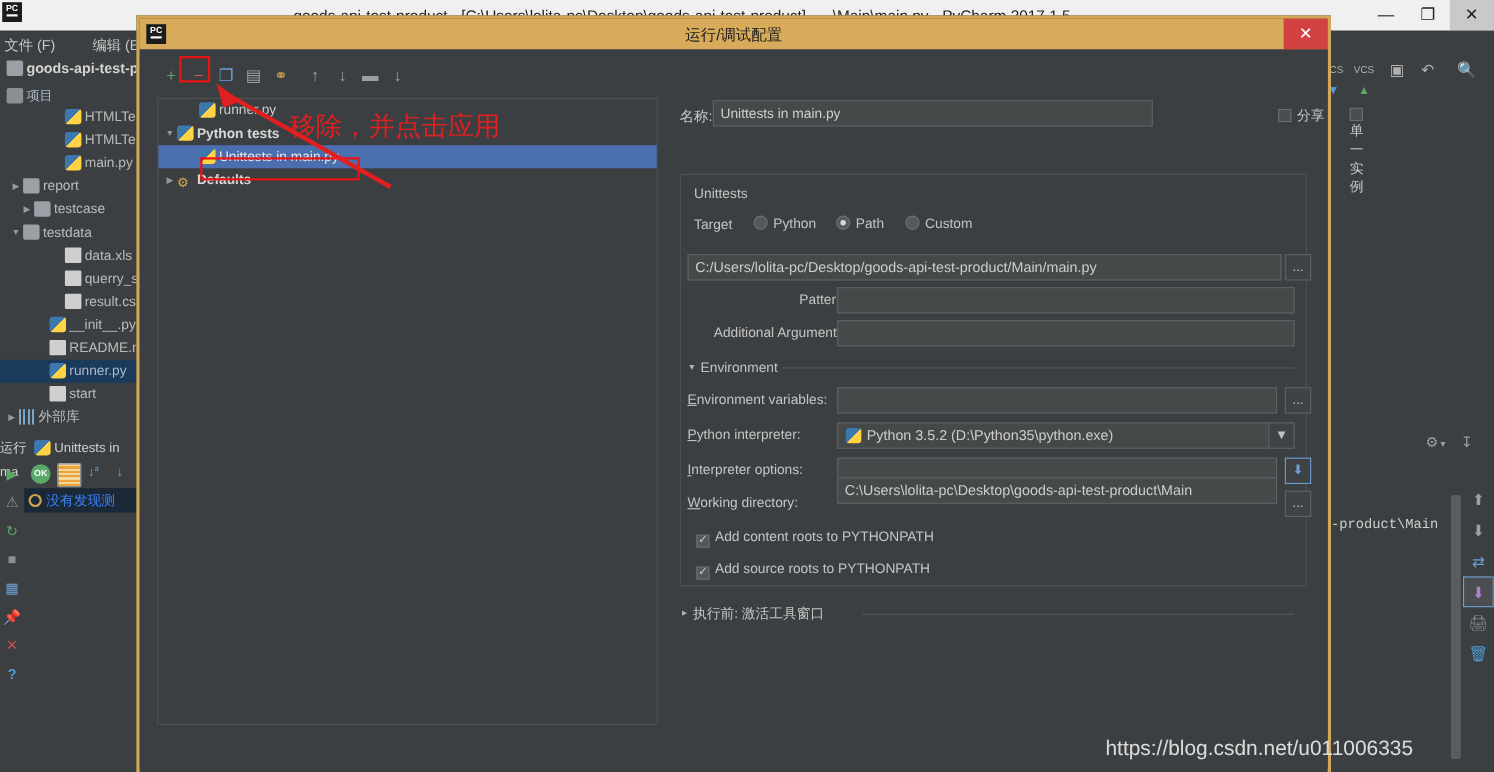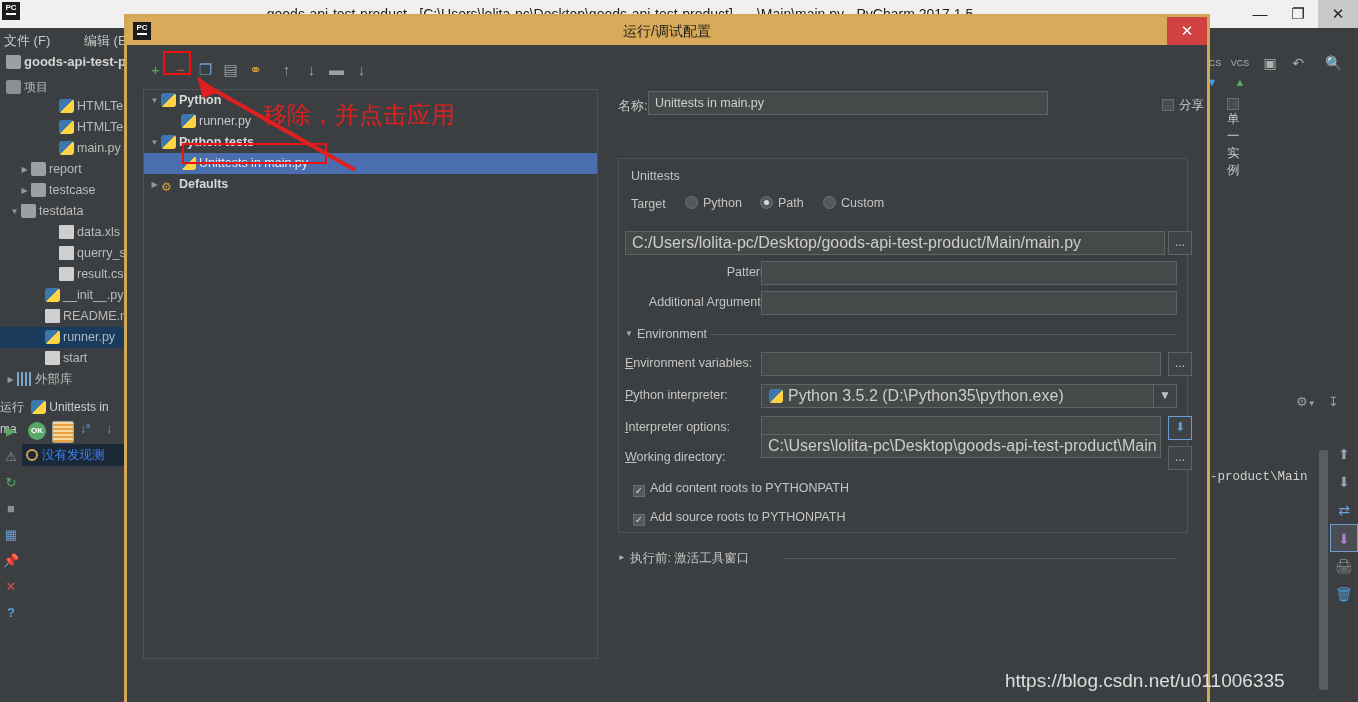--- a/index.html
+++ b/index.html
@@ -83,21 +83,21 @@
 
   #tabs{left:491px;top:88px;width:570px;height:26px;}
   .tab{top:0;height:26px;line-height:26px;padding:0 12px;font-size:12.5px;color:#c8c8c8;
        border:1px solid transparent;box-sizing:border-box;}
   .tab.active{background:#4b5363;border-color:#5a6172;border-bottom-color:#4b5363;color:#e0e0e0;}
 
   #panel{left:491px;top:113px;width:570px;height:375px;border:1px solid #4e5254;box-sizing:border-box;background:#3c3f41;}
   .flabel{font-size:12.5px;color:#c4c4c4;white-space:nowrap;}
   .mn{text-decoration:underline;}
   .field{background:#45494a;border:1px solid #5e6364;box-sizing:border-box;color:#cdcdcd;
-         font-size:16px;line-height:22px;padding:0 6px;height:24px;white-space:nowrap;overflow:hidden;}
+         font-size:13px;line-height:22px;padding:0 6px;height:24px;white-space:nowrap;overflow:hidden;}
   .btn-dots{background:#3f4345;border:1px solid #5e6364;box-sizing:border-box;height:24px;width:24px;
             line-height:20px;text-align:center;color:#c0c0c0;font-size:12px;}
   .radio{display:inline-block;width:13px;height:13px;border-radius:50%;background:#55595b;
          border:1px solid #6d7173;box-sizing:border-box;vertical-align:-2px;margin-right:5px;position:relative;}
   .radio.on::after{content:"";position:absolute;left:3px;top:3px;width:5px;height:5px;border-radius:50%;background:#d8d8d8;}
   .sep-line{height:1px;background:#55595b;}
   .tri{display:inline-block;font-size:8px;color:#b0b0b0;vertical-align:2px;margin-right:4px;}
 
   #before-launch{left:491px;top:505px;width:570px;height:18px;font-size:12.5px;color:#c4c4c4;}
 
@@ -135,21 +135,21 @@
   <span class="ticon fold-ico"></span><span>goods-api-test-p</span>
 </div>
 <div class="abs" id="proj-tabrow" style="left:6px;top:76px;">
   <span class="ticon" style="background:#8a8f93;border-radius:2px;"></span><span>项目</span>
 </div>
 
 <div class="abs" id="proj-tree">
     <div class="tnode" style="padding-left: 46px;"><span class="tarrow"></span><span class="ticon py-ico"></span><span>HTMLTe</span></div>
     <div class="tnode" style="padding-left: 46px;"><span class="tarrow"></span><span class="ticon py-ico"></span><span>HTMLTe</span></div>
     <div class="tnode" style="padding-left: 46px;"><span class="tarrow"></span><span class="ticon py-ico"></span><span>main.py</span></div>
-    <div class="tnode" style="padding-left: 18px;"><span class="tarrow">▶</span><span class="ticon fold-ico"></span><span>report</span></div>
+    <div class="tnode" style="padding-left: 8px;"><span class="tarrow">▶</span><span class="ticon fold-ico"></span><span>report</span></div>
     <div class="tnode" style="padding-left: 18px;"><span class="tarrow">▶</span><span class="ticon fold-ico"></span><span>testcase</span></div>
     <div class="tnode" style="padding-left: 8px;"><span class="tarrow">▼</span><span class="ticon fold-ico"></span><span>testdata</span></div>
     <div class="tnode" style="padding-left: 46px;"><span class="tarrow"></span><span class="ticon q-ico"></span><span>data.xls</span></div>
     <div class="tnode" style="padding-left: 46px;"><span class="tarrow"></span><span class="ticon q-ico"></span><span>querry_s</span></div>
     <div class="tnode" style="padding-left: 46px;"><span class="tarrow"></span><span class="ticon file-ico"></span><span>result.cs</span></div>
     <div class="tnode" style="padding-left: 32px;"><span class="tarrow"></span><span class="ticon py-ico"></span><span>__init__.py</span></div>
     <div class="tnode" style="padding-left: 32px;"><span class="tarrow"></span><span class="ticon file-ico"></span><span>README.m</span></div>
     <div class="tnode sel" style="padding-left: 32px;"><span class="tarrow"></span><span class="ticon py-ico"></span><span>runner.py</span></div>
     <div class="tnode" style="padding-left: 32px;"><span class="tarrow"></span><span class="ticon file-ico"></span><span>start</span></div>
     <div class="tnode" style="padding-left: 4px;"><span class="tarrow">▶</span><span class="ticon lib-ico"></span><span>外部库</span></div>
@@ -218,21 +218,20 @@
         <div class="abs tbtn" style="left: 50px; color: rgb(108, 159, 212);">❐</div>
         <div class="abs tbtn" style="left: 75px; color: rgb(154, 160, 166);">▤</div>
         <div class="abs tbtn" style="left: 100px; color: rgb(208, 164, 76);">⚭</div>
         <div class="abs tbtn" style="left: 131px; color: rgb(154, 160, 166);">↑</div>
         <div class="abs tbtn" style="left: 156px; color: rgb(154, 160, 166);">↓</div>
         <div class="abs tbtn" style="left: 181px; color: rgb(154, 160, 166);">▬</div>
         <div class="abs tbtn" style="left: 206px; color: rgb(154, 160, 166);">↓</div>
       </div>
 
     <div class="abs" id="cfg-tree">
-        <div class="ctn bold" style="padding-left: 4px;"><span class="tarrow">▼</span><span class="ticon py-ico"></span><span>Python</span></div>
         <div class="ctn" style="padding-left: 24px;"><span class="tarrow"></span><span class="ticon py-ico"></span><span>runner.py</span></div>
         <div class="ctn bold" style="padding-left: 4px;"><span class="tarrow">▼</span><span class="ticon py-ico"></span><span>Python tests</span></div>
         <div class="ctn sel" style="padding-left: 24px;"><span class="tarrow"></span><span class="ticon py-ico"></span><span>Unittests in main.py</span></div>
         <div class="ctn bold" style="padding-left: 4px;"><span class="tarrow">▶</span><span class="ticon " style="color: rgb(208, 164, 76); font-size: 12px;">⚙</span><span>Defaults</span></div>
       </div>
 
     <div class="abs" id="name-label">名称:</div>
     <div class="abs" id="name-input">Unittests in main.py</div>
     <div class="abs cbx-wrap" style="left:1035px;">
       <span class="cbx"></span><span>分享</span>

